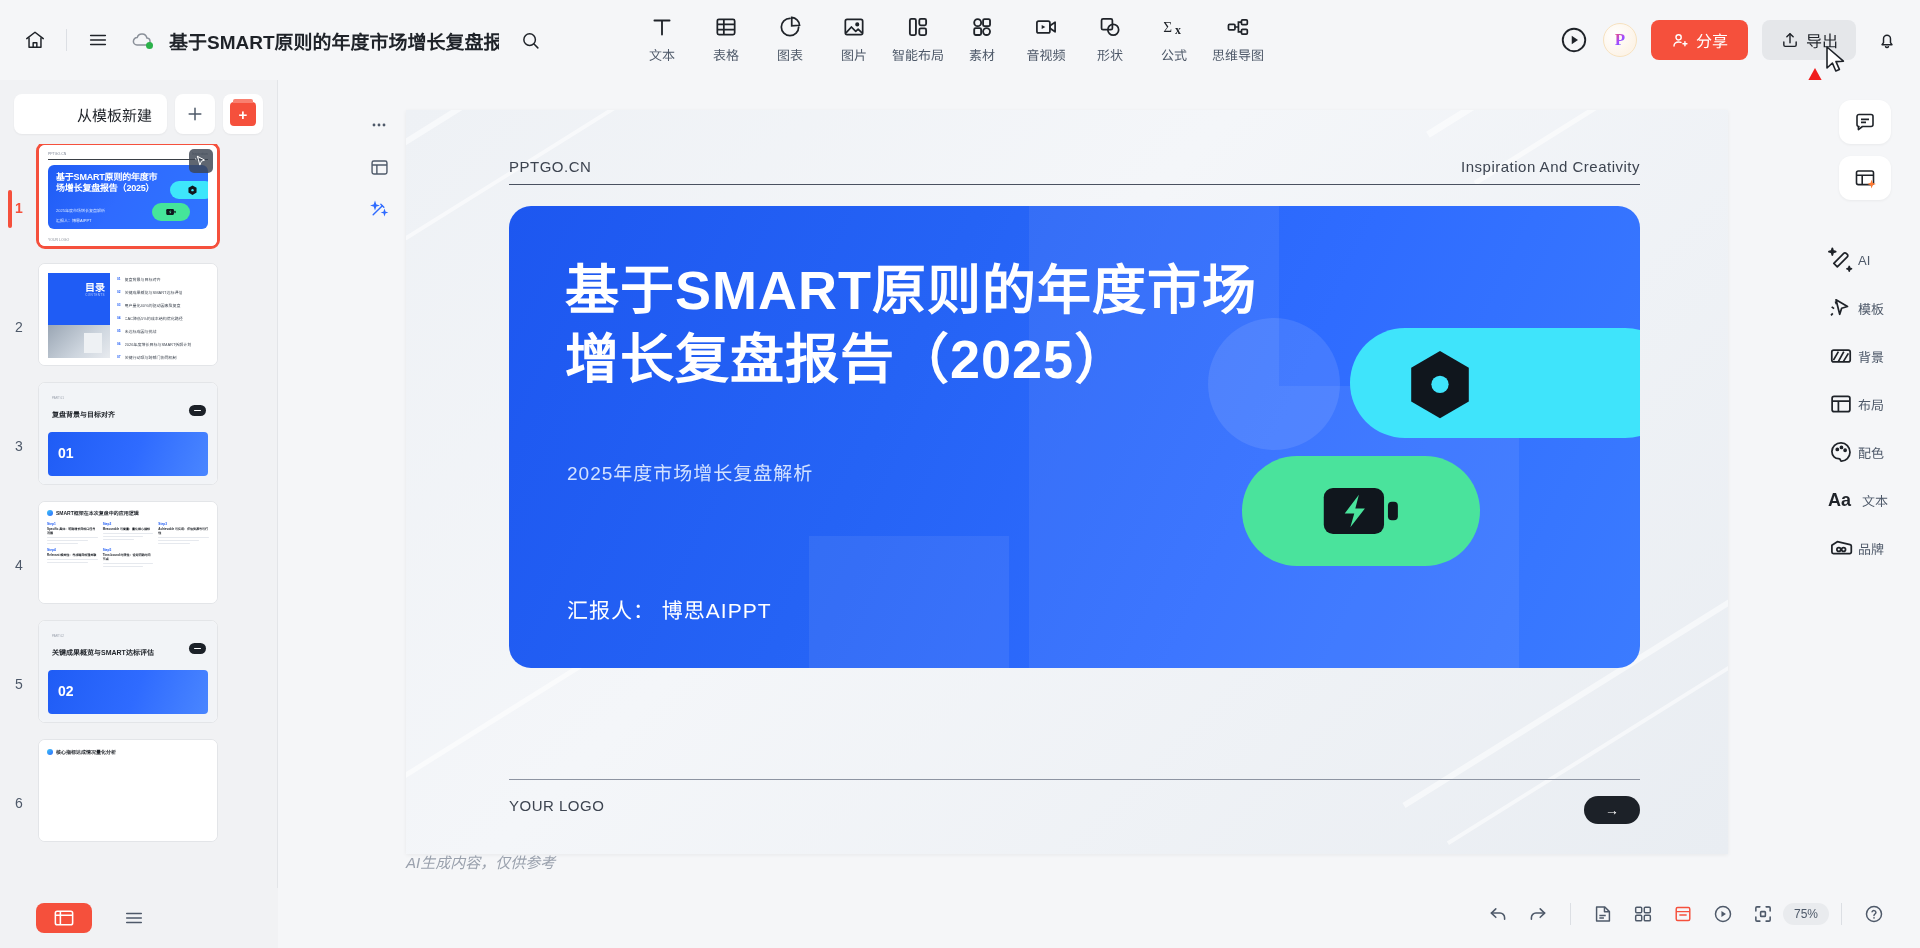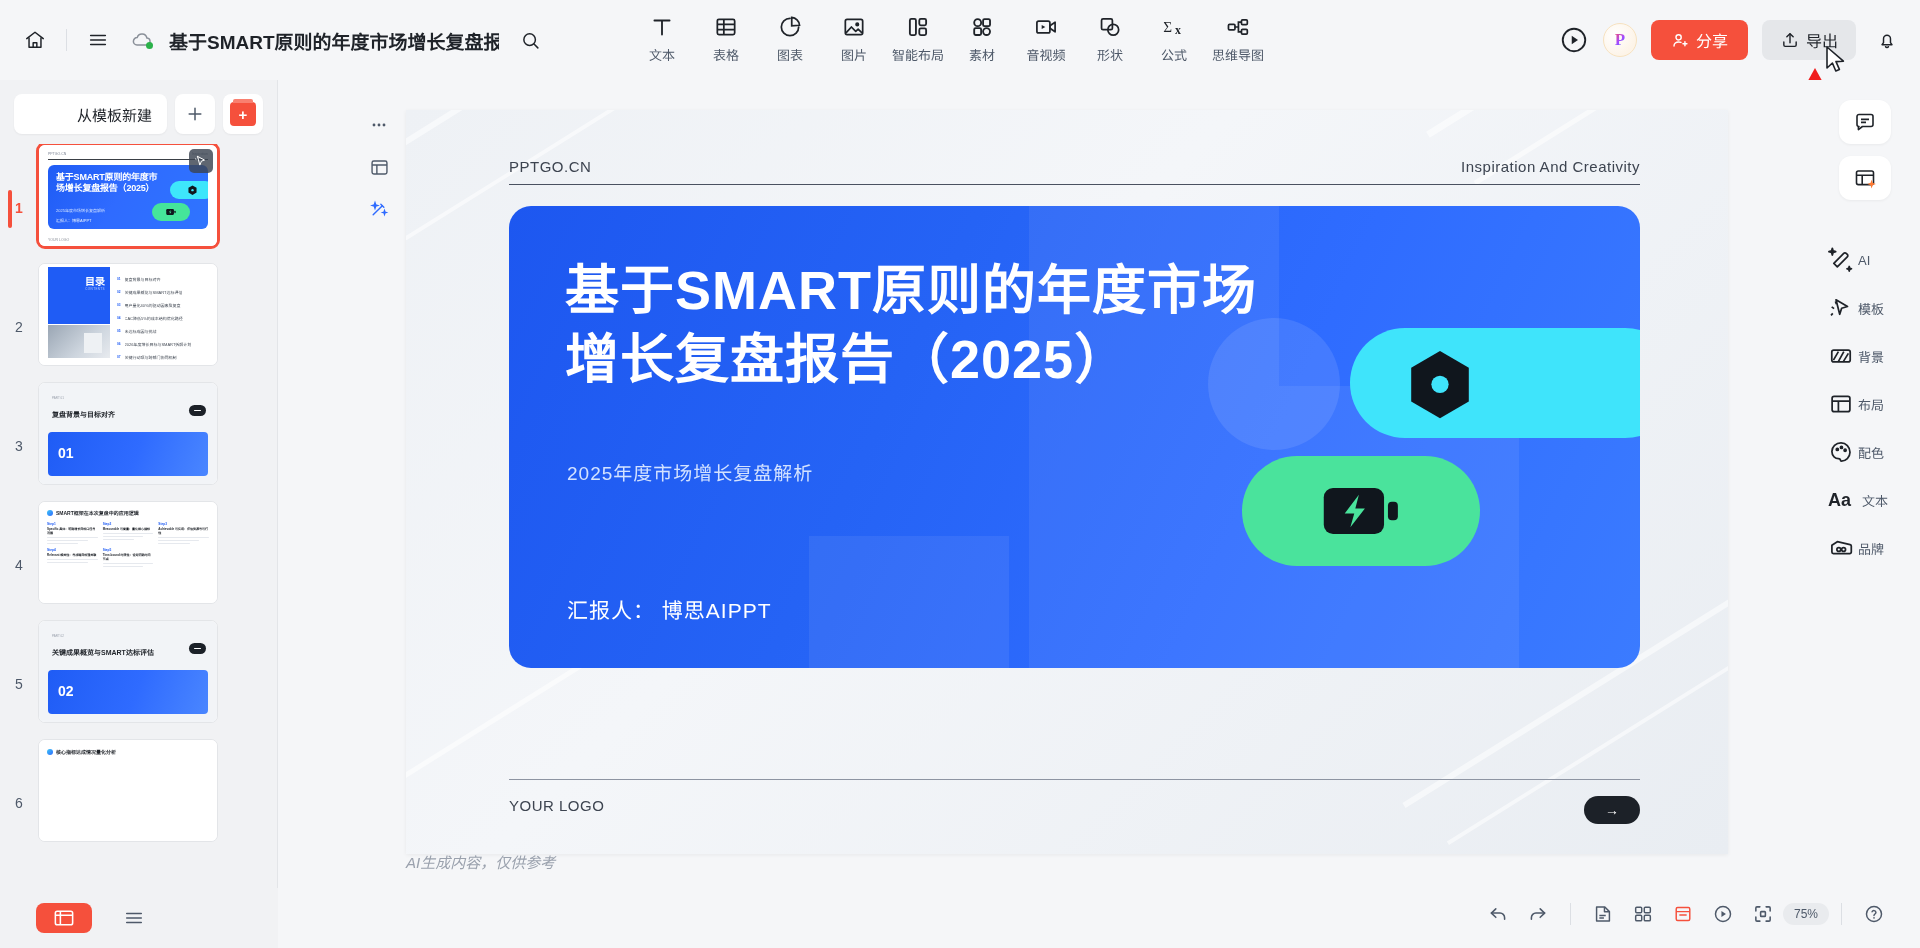--- a/index.html
+++ b/index.html
@@ -155,21 +155,21 @@
     position:absolute; right:-6px; top:16px; width:44px; height:18px;
     border-radius:9px; background:#3ee6fb; display:flex; align-items:center; justify-content:center;
   }
   .t-cover .pill-gr {
     position:absolute; right:18px; top:38px; width:38px; height:18px;
     border-radius:9px; background:#45e59a; display:flex; align-items:center; justify-content:center;
   }
   .t-cover .foot { position:absolute; left:9px; bottom:4px; font-size:3.5px; color:#8a8f99; }
 
   .t-toc { position:absolute; inset:0; background:#fff; }
-  .t-toc .lblue { position:absolute; left:9px; top:3px; width:62px; height:57px; background:#1f5cf5; }
+  .t-toc .lblue { position:absolute; left:9px; top:9px; width:62px; height:57px; background:#1f5cf5; }
   .t-toc .lblue .zh { position:absolute; right:5px; top:6px; color:#fff; font-size:10px; font-weight:700; }
   .t-toc .lblue .en { position:absolute; right:5px; top:20px; color:#b9cdfb; font-size:3px; letter-spacing:.4px;}
   .t-toc .img { position:absolute; left:9px; top:61px; width:62px; height:33px;
       background:linear-gradient(135deg,#9aa6b4,#cdd5de 60%,#e8ebef); }
   .t-toc .img::after{content:'';position:absolute;right:8px;top:8px;width:18px;height:20px;background:#eef1f4;}
   .t-toc .lines { position:absolute; left:78px; top:12px; right:8px; }
   .t-toc .lines .li { display:flex; gap:4px; align-items:center; margin-bottom:7px; }
   .t-toc .lines .li b { color:#1f5cf5; font-size:3.2px; }
   .t-toc .lines .li span { font-size:4px; color:#434a55; white-space:nowrap; overflow:hidden; }
 

